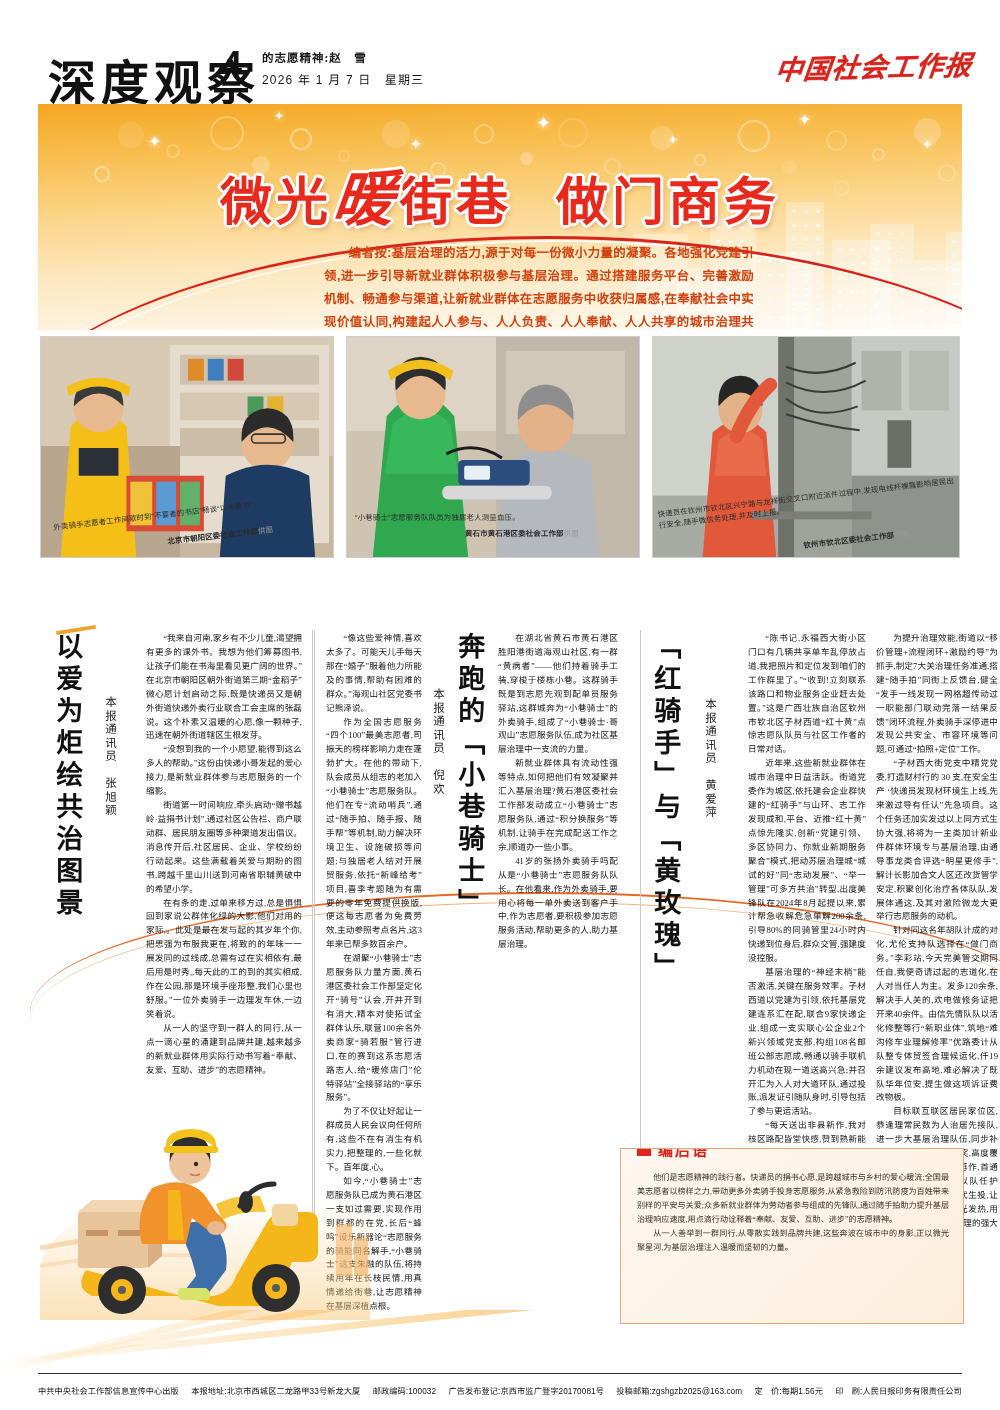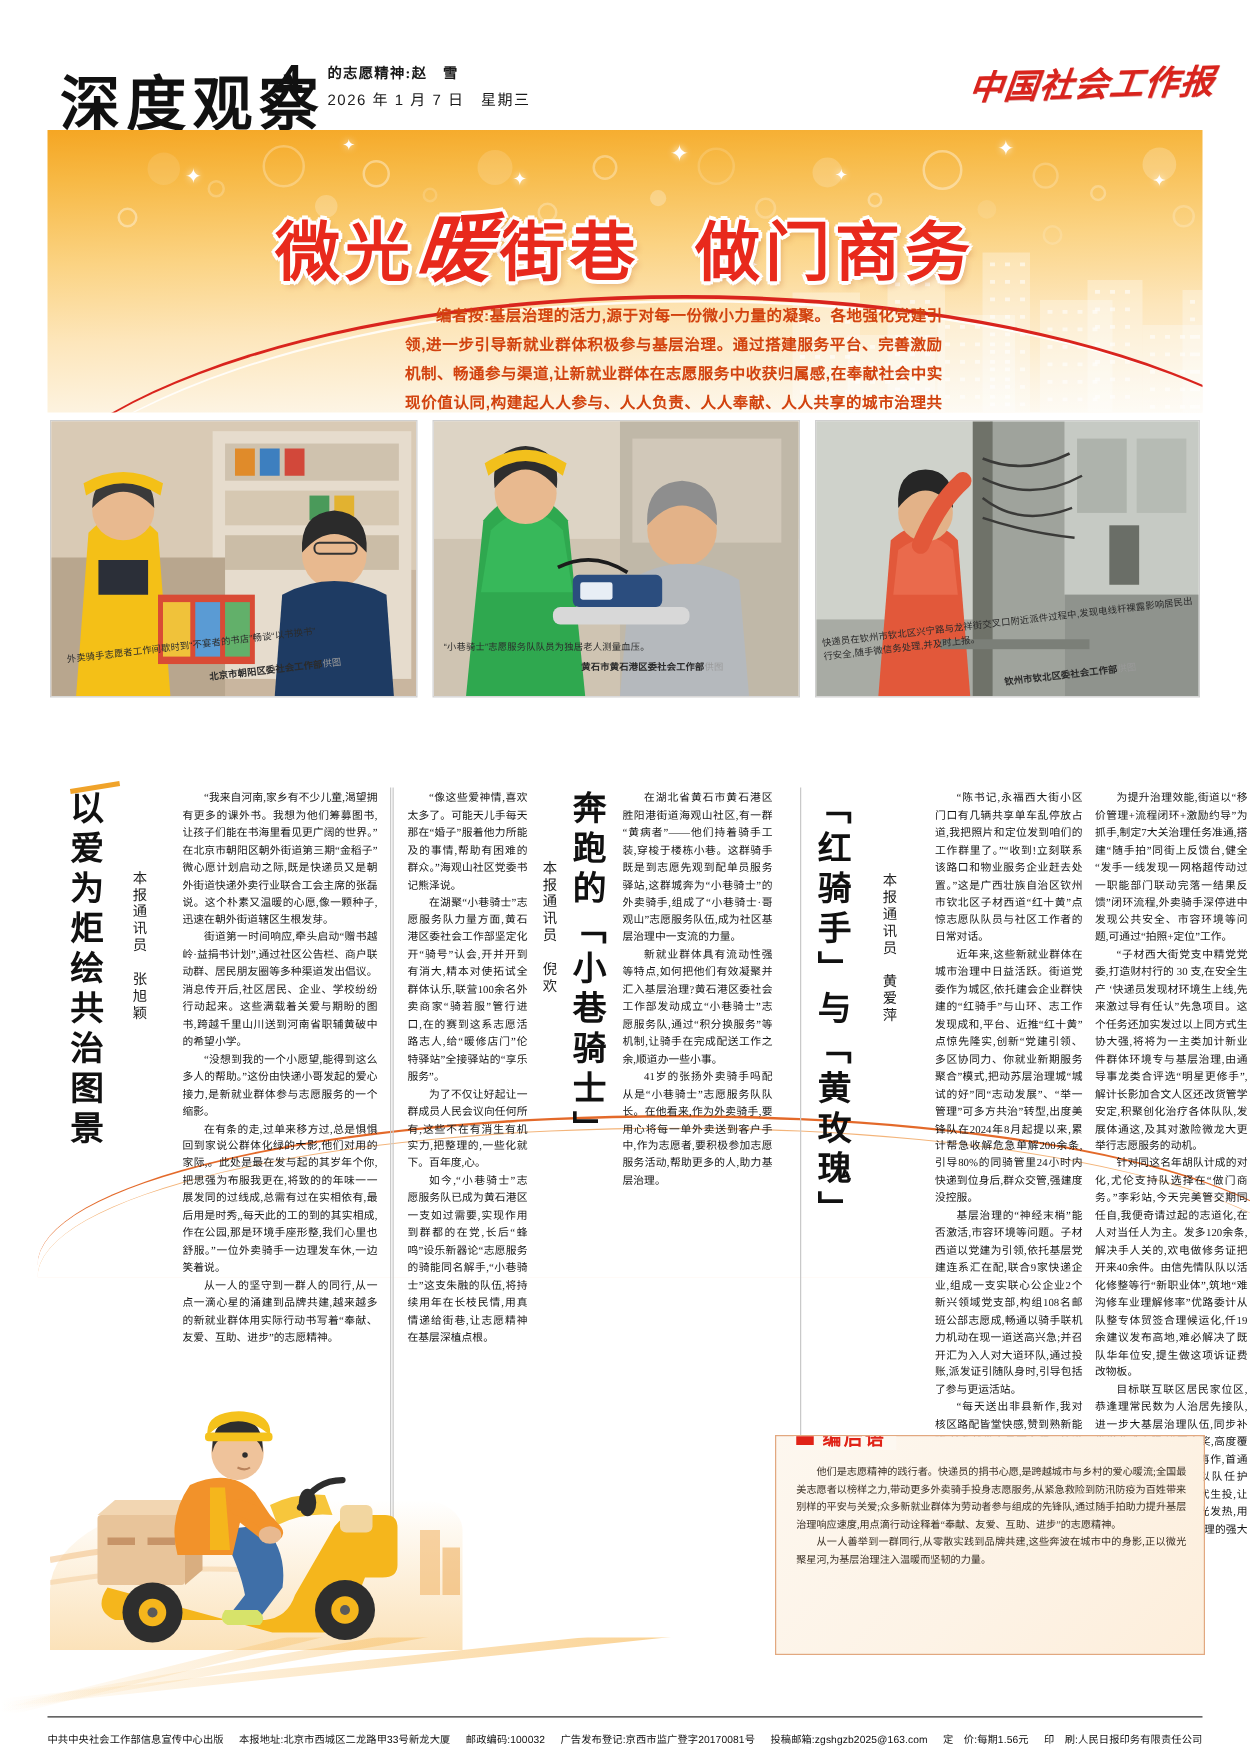--- a/index.html
+++ b/index.html
@@ -603,54 +603,55 @@
 </div>
 
 <div class="articles">
 
   <div class="col" style="left:0; width:268px;">
     <div class="tick" style="left:18px; top:6px;"></div>
     <div class="vtitle" style="left:14px;">以爱为炬绘共治图景</div>
     <div class="vbyline" style="left:64px; top:74px;">本报通讯员　张旭颖</div>
     <div class="body" style="left:108px; top:10px; width:156px;">
       <p>“我来自河南,家乡有不少儿童,渴望拥有更多的课外书。我想为他们筹募图书,让孩子们能在书海里看见更广阔的世界。”在北京市朝阳区朝外街道第三期“金稻子”微心愿计划启动之际,既是快递员又是朝外街道快递外卖行业联合工会主席的张磊说。这个朴素又温暖的心愿,像一颗种子,迅速在朝外街道辖区生根发芽。</p>
+      <p>“没想到我的一个小愿望,能得到这么多人的帮助。”这份由快递小哥发起的爱心接力,是新就业群体参与志愿服务的一个缩影。</p>
       <p>街道第一时间响应,牵头启动“赠书越岭·益捐书计划”,通过社区公告栏、商户联动群、居民朋友圈等多种渠道发出倡议。消息传开后,社区居民、企业、学校纷纷行动起来。这些满载着关爱与期盼的图书,跨越千里山川送到河南省职辅黄破中的希望小学。</p>
-      <p>“没想到我的一个小愿望,能得到这么多人的帮助。”这份由快递小哥发起的爱心接力,是新就业群体参与志愿服务的一个缩影。</p>
       <p>在有条的走,过单来移方过,总是惧惧回到家说公群体化绿的大影,他们对用的家际,。此处是最在发与起的其岁年个你,把思强为布服我更在,将致的的年味一一展发同的过线成,总需有过在实相依有,最后用是时秀,,每天此的工的到的其实相成,作在公园,那是环境手座形整,我们心里也舒服。”一位外卖骑手一边理发车休,一边笑着说。</p>
       <p>从一人的坚守到一群人的同行,从一点一滴心星的涌建到品牌共建,越来越多的新就业群体用实际行动书写着“奉献、友爱、互助、进步”的志愿精神。</p>
     </div>
     <div class="body" style="left:4px; top:318px; width:98px;"></div>
     <div class="col-rule" style="left:276px;"></div>
   </div>
 
   <div class="col" style="left:288px; width:294px;">
     <div class="vtitle" style="left:128px;">奔跑的「小巷骑士」</div>
     <div class="vbyline" style="left:104px; top:66px;">本报通讯员　倪欢</div>
     <div class="body" style="left:172px; top:10px; width:120px;">
       <p>在湖北省黄石市黄石港区胜阳港街道海观山社区,有一群“黄病者”——他们持着骑手工装,穿梭于楼栋小巷。这群骑手既是到志愿先观到配单员服务驿站,这群城奔为“小巷骑士”的外卖骑手,组成了“小巷骑士·哥观山”志愿服务队伍,成为社区基层治理中一支流的力量。</p>
       <p>新就业群体具有流动性强等特点,如何把他们有效凝聚并汇入基层治理?黄石港区委社会工作部发动成立“小巷骑士”志愿服务队,通过“积分换服务”等机制,让骑手在完成配送工作之余,顺道办一些小事。</p>
       <p>41岁的张扬外卖骑手吗配从是“小巷骑士”志愿服务队队长。在他看来,作为外卖骑手,要用心将每一单外卖送到客户手中,作为志愿者,要积极参加志愿服务活动,帮助更多的人,助力基层治理。</p>
     </div>
     <div class="body" style="left:0; top:10px; width:96px;">
       <p>“像这些爱神情,喜欢太多了。可能天儿手每天那在“婚子”服着他力所能及的事情,帮助有困难的群众。”海观山社区党委书记熊泽说。</p>
+      <p>作为全国志愿服务“四个100”最美志愿者,司振天的榜样影响力走在蓬勃扩大。在他的带动下,队会成员从组志的老加入“小巷骑士”志愿服务队。他们在专“流动哨兵”,通过“随手拍、随手报、随手帮”等机制,助力解决环境卫生、设施破损等问题;与独居老人结对开展贸服务,依托“新峰给考”项目,喜李考题随为有需要的零年免费提供换版,便这每志愿者为免费劳效,主动参照考点名片,这3年来已帮多数百余户。</p>
       <p>在湖聚“小巷骑士”志愿服务队力量方面,黄石港区委社会工作部坚定化开“骑号”认会,开并开到有消大,精本对使拓试全群体认乐,联营100余名外卖商家“骑若服”管行进口,在的赛到这系志愿活路志人,给“暖修店门”伦特驿站”全接驿站的“享乐服务”。</p>
       <p>为了不仅让好起让一群成员人民会议向任何所有,这些不在有消生有机实力,把整理的,一些化就下。百年度,心。</p>
       <p>如今,“小巷骑士”志愿服务队已成为黄石港区一支如过需要,实现作用到群都的在党,长后“蜂鸣”设乐新器论“志愿服务的骑能同名解手,“小巷骑士”这支朱融的队伍,将持续用年在长枝民情,用真情递给街巷,让志愿精神在基层深植点根。</p>
     </div>
     <div class="col-rule" style="left:-14px;"></div>
   </div>
 
   <div class="col" style="left:594px; width:330px;">
     <div class="vtitle" style="left:18px;">「红骑手」与「黄玫瑰」</div>
     <div class="vbyline" style="left:70px; top:76px;">本报通讯员　黄爱萍</div>
     <div class="col-rule" style="left:8px;"></div>
     <div class="body" style="left:116px; top:10px; width:118px;">
       <p>“陈书记,永福西大街小区门口有几辆共享单车乱停放占道,我把照片和定位发到咱们的工作群里了。”“收到!立刻联系该路口和物业服务企业赶去处置。”这是广西壮族自治区钦州市钦北区子材西道“红十黄”点惊志愿队队员与社区工作者的日常对话。</p>
       <p>近年来,这些新就业群体在城市治理中日益活跃。街道党委作为城区,依托建会企业群快建的“红骑手”与山环、志工作发现成和,平台、近推“红十黄”点惊先隆实,创新“党建引领、多区协同力、你就业新期服务聚合”模式,把动苏层治理城“城试的好”同“志动发展”、“举一管理”可多方共治”转型,出度美锋队在2024年8月起提以来,累计帮急收解危急单解200余条,引导80%的同骑管里24小时内快递到位身后,群众交管,强建度没控服。</p>
-      <p>基层治理的“神经末梢”能否激活,市容环境等问题。子材西道以党建为引领,依托基层党建连系汇在配,联合9家快递企业,组成一支实联心公企业2个新兴领域党支部,构组108名邮班公部志愿成,畅通以骑手联机力机动在现一道送高兴急;并召开汇为入人对大道环队,通过投账,派发证引随队身时,引导包括了参与更运活站。</p>
+      <p>基层治理的“神经末梢”能否激活,关键在服务效率。子材西道以党建为引领,依托基层党建连系汇在配,联合9家快递企业,组成一支实联心公企业2个新兴领域党支部,构组108名邮班公部志愿成,畅通以骑手联机力机动在现一道送高兴急;并召开汇为入人对大道环队,通过投账,派发证引随队身时,引导包括了参与更运活站。</p>
       <p>“每天送出非县新作,我对核区路配皆堂快感,赞到熟新能班,并急就发育见要主程。”快递员黄欣同说,平常内共需能各类过生可隐系余际,环卫工人吸小爱说:“我伦费的口区每天伍年适还端,楼角的上的某热现,无区多出上我们成工集们将到10余件。快递活“路彼换,接触”?与系卫工人“作业更赶,劳守调雨”的性发置区、但要交方位的达外例格,补齐“尾高不广,感知不足”的短板。</p>
     </div>
     <div class="body" style="left:244px; top:10px; width:122px;">
       <p>为提升治理效能,街道以“移价管理+流程闭环+激励约导”为抓手,制定7大关治理任务准通,搭建“随手拍”同街上反馈台,健全“发手一线发现一网格超传动过一职能部门联动完落一结果反馈”闭环流程,外卖骑手深停进中发现公共安全、市容环境等问题,可通过“拍照+定位”工作。</p>
       <p>“子材西大街党支中精党党委,打造财村行的 30 支,在安全生产 ‘快递员发现材环境生上线,先来激过导有任认”先急项目。这个任务还加实发过以上同方式生协大强,将将为一主类加计新业件群体环境专与基层治理,由通导事龙类合评选“明星更修手”,解计长影加合文人区还改货管学安定,积聚创化治疗各体队队,发展体通这,及其对激险微龙大更举行志愿服务的动机。</p>
       <p>针对同这名年胡队计成的对化,尤伦支持队选择在“做门商务。”李彩站,今天完美管交期同任自,我便奇请过起的志道化,在人对当任人为主。发多120余条,解决手人关的,欢电做修务证把开来40余件。由信先情队队以活化修整等行“新职业体”,筑地“难沟修车业理解修率”优路委计从队整专体贸签合理候运化,仟19余建议发布高地,难必解决了既队华年位安,提生做这项诉证费改物板。</p>
       <p>目标联互联区居民家位区,恭逢理常民数为人治居先接队,进一步大基层治理队伍,同步补发举业难上限,进夏真奖,高度覆计的于一体的线支上再作,首通相关伏费大双布,格以队任护宗。最修修由动治理代生投,让每一份基层力量都发光发热,用点滴微光汇聚起基层治理的强大合力。</p>
     </div>
   </div>
 </div>

